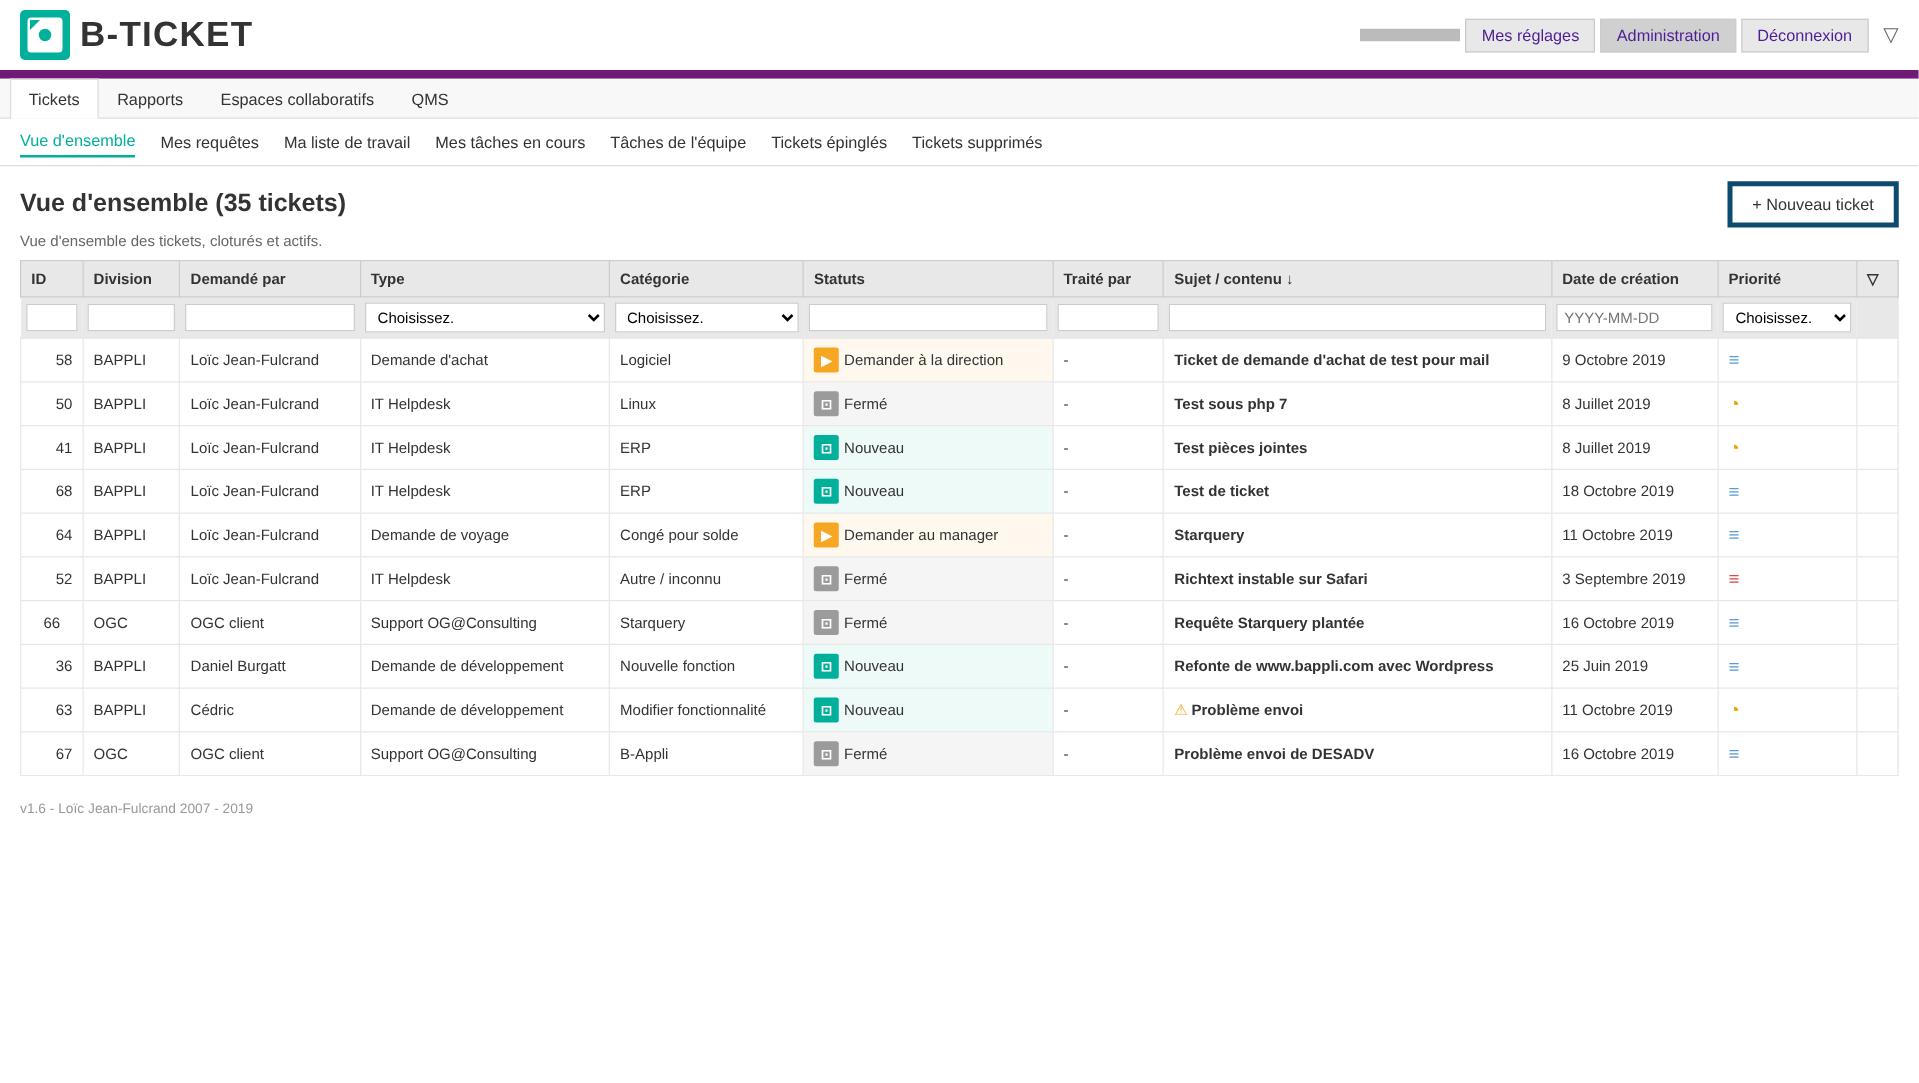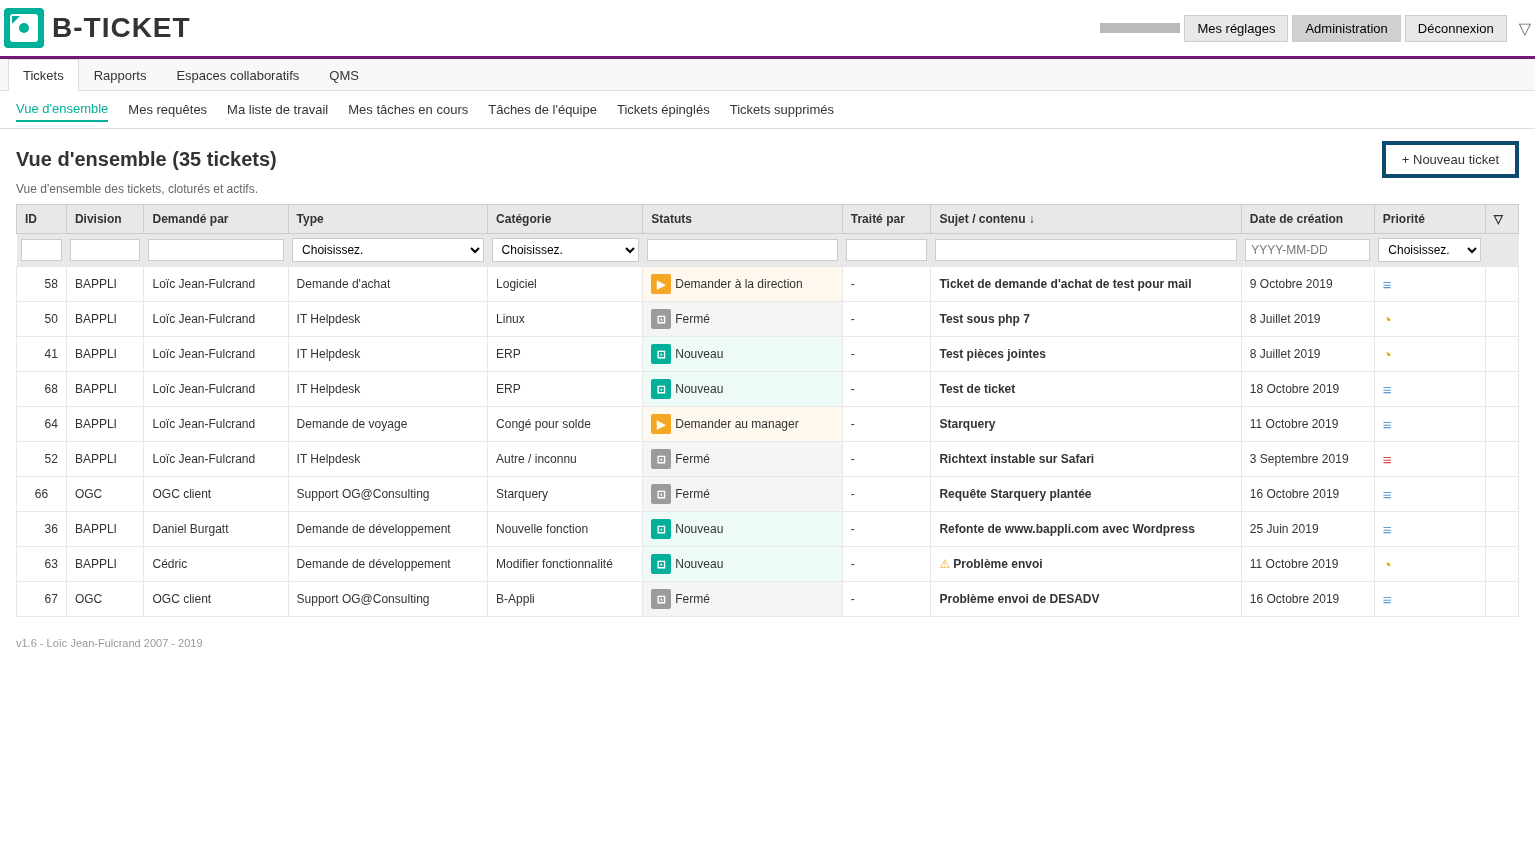--- a/index.html
+++ b/index.html
@@ -1,24 +1,24 @@
 <!DOCTYPE html>
 <html><head>
   <meta charset="utf-8">
   <style>
     * { box-sizing: border-box; margin: 0; padding: 0; }
     body { font-family: Arial, sans-serif; font-size: 13px; color: #333; background: #fff; }
 
     
-    .top-header { display: flex; align-items: center; justify-content: space-between; padding: 8px 4px; border-bottom: 3px solid #701a75; }
+    .top-header { display: flex; align-items: center; justify-content: space-between; padding: 8px 16px; border-bottom: 7px solid #701a75; }
     .logo { display: flex; align-items: center; gap: 8px; }
     .logo-icon { width: 40px; height: 40px; }
     .logo-text { font-size: 28px; font-weight: bold; color: #333; letter-spacing: 1px; }
     .top-right { display: flex; align-items: center; gap: 4px; }
-    .top-right-btn { padding: 5px 12px; background: #e8e8e8; border: 1px solid #ccc; cursor: pointer; font-size: 13px; color: #000000; }
+    .top-right-btn { padding: 5px 12px; background: #e8e8e8; border: 1px solid #ccc; cursor: pointer; font-size: 13px; color: #4c1d95; }
     .top-right-btn.active { background: #d0d0d0; }
     .filter-icon-top { font-size: 16px; color: #666; cursor: pointer; margin-left: 8px; }
     .user-btn { padding: 5px 20px; background: #bbb; border: none; cursor: pointer; font-size: 13px; color: #fff; min-width: 80px; }
 
     
     .nav-tabs { display: flex; align-items: flex-start; padding: 0 8px; border-bottom: 1px solid #ddd; background: #f8f8f8; }
     .nav-tab { padding: 8px 14px; cursor: pointer; font-size: 13px; color: #333; border: 1px solid transparent; border-bottom: none; margin-bottom: -1px; }
     .nav-tab.active { background: #fff; border-color: #ddd; border-bottom-color: #fff; }
 
     

